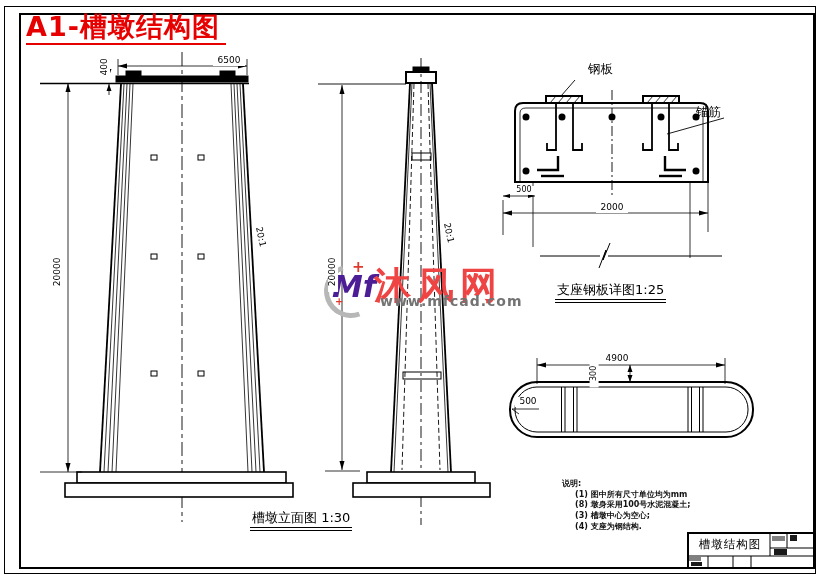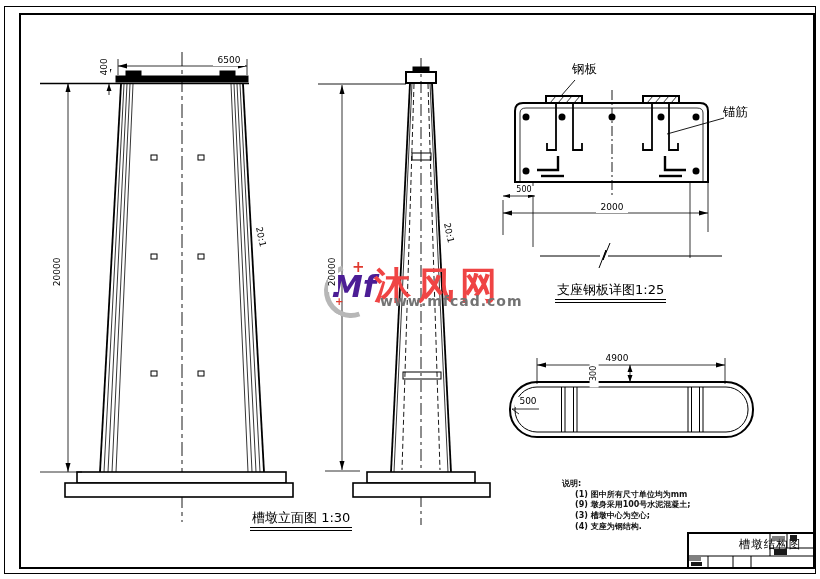--- a/index.html
+++ b/index.html
@@ -6,26 +6,26 @@
   #app{position:relative;width:820px;height:579px;background:#ffffff;
        font-family:"DejaVu Sans","Liberation Sans",sans-serif;overflow:hidden;}
   #linework{position:absolute;left:0;top:0;}
   .t{position:absolute;line-height:1.1;color:#000;white-space:nowrap;}
   .dim{font-size:9px;background:#fff;padding:0 1px;text-align:center;}
   .dim-sm{font-size:8px;background:#fff;padding:0 1px;text-align:center;}
   .rot{transform:rotate(-90deg);transform-origin:center;}
   .slope{transform:rotate(78deg);transform-origin:center;font-size:9px;}
   .cap{font-size:13px;padding:0 2px 2px;border-bottom:1px solid #000;}
   .cap::after{content:"";position:absolute;left:0;right:0;bottom:-3.5px;height:1.2px;background:#000;}
-  .lbl{font-size:12.5px;}
+  .lbl{font-size:12.5px;margin-left:16px;}
   .sheet-title{font-size:27px;font-weight:bold;color:#e60000;
                border-bottom:2px solid #e60000;padding:0 6px 1px 0;letter-spacing:1px;}
   .note{font-size:8px;line-height:1.33;color:#111;}
   .note-item{padding-left:13px;}
-  .tb-title{font-size:11.5px;letter-spacing:1px;text-align:center;margin-left:40px;}
+  .tb-title{font-size:11.5px;letter-spacing:1px;text-align:center;}
   .wm-logo-arc{position:absolute;width:44px;height:44px;border:5px solid #b7b7b7;border-radius:50%;
                border-top-color:transparent;border-right-color:transparent;transform:rotate(25deg);}
   .wm-mf{position:absolute;font-size:31px;font-weight:bold;font-style:italic;color:#4c1d95;}
   .wm-name{position:absolute;font-size:37px;font-weight:bold;color:#ef4444;letter-spacing:6px;}
   .wm-url{position:absolute;font-size:14px;font-weight:bold;color:#737373;letter-spacing:1px;}
   .wm-red{position:absolute;color:#e03a2f;font-weight:bold;}
   .stamp{position:absolute;background:#1a1a1a;}
   .stamp-soft{position:absolute;background:#555;opacity:.75;}
 </style>
 </head>
@@ -238,44 +238,45 @@
 
   <div style="position:absolute;left:322px;top:256px;width:210px;height:60px;pointer-events:none;">
     <div class="wm-logo-arc" style="left:2px;top:8px;"></div>
     <span class="wm-mf" style="left:10px;top:12px;">Mf</span>
     <span class="wm-red" style="left:30px;top:2px;font-size:15px;">+</span>
     <span class="wm-red" style="left:13px;top:40px;font-size:10px;">+</span>
     <span class="wm-name" style="left:52px;top:5px;">沐风网</span>
     <span class="wm-url" style="left:58px;top:37px;">www.mfcad.com</span>
   </div>
 
+  <div class="t sheet-title" style="left:26px;top:12px;">A1-槽墩结构图</div>
 
   <div class="t dim" style="left:167px;top:56px;width:30px;margin-left:46px;">6500</div>
   <div class="t dim rot" style="left:90px;top:62px;width:28px;">400</div>
   <div class="t dim rot" style="left:38px;top:267px;width:38px;">20000</div>
   <div class="t dim slope" style="left:244px;top:232px;width:30px;">20:1</div>
   <div class="t cap" style="left:250px;top:511px;">槽墩立面图 1:30</div>
 
   <div class="t dim rot" style="left:313px;top:267px;width:38px;">20000</div>
   <div class="t dim slope" style="left:432px;top:228px;width:30px;">20:1</div>
 
   <div class="t lbl" style="left:572px;top:62px;">钢板</div>
-  <div class="t lbl" style="left:723px;top:105px;">锚筋</div>
+  <div class="t lbl" style="left:680px;top:105px;">锚筋</div>
   <div class="t dim-sm" style="left:512px;top:186px;width:22px;">500</div>
   <div class="t dim" style="left:596px;top:203px;width:30px;">2000</div>
   <div class="t cap" style="left:555px;top:283px;">支座钢板详图1:25</div>
 
   <div class="t dim" style="left:601px;top:354px;width:30px;">4900</div>
   <div class="t dim-sm rot" style="left:580px;top:369px;width:26px;">300</div>
   <div class="t dim" style="left:515px;top:397px;width:24px;">500</div>
 
   <div class="t note" style="left:562px;top:479px;width:170px;font-weight:bold;">
     <div>说明:</div>
     <div class="note-item">(1) 图中所有尺寸单位均为mm</div>
-    <div class="note-item">(9) 墩身采用100号水泥混凝土;</div>
+    <div class="note-item">(8) 墩身采用100号水泥混凝土;</div>
     <div class="note-item">(3) 槽墩中心为空心;</div>
     <div class="note-item">(4) 支座为钢结构.</div>
   </div>
 
   <div class="t tb-title" style="left:692px;top:538px;width:76px;">槽墩结构图</div>
   <div class="stamp-soft" style="left:772px;top:536px;width:13px;height:5px;"></div>
   <div class="stamp" style="left:790px;top:535px;width:7px;height:6px;"></div>
   <div class="stamp" style="left:774px;top:549px;width:13px;height:6px;"></div>
   <div class="stamp-soft" style="left:689px;top:557px;width:12px;height:4px;"></div>
   <div class="stamp" style="left:691px;top:562px;width:11px;height:4px;"></div>

